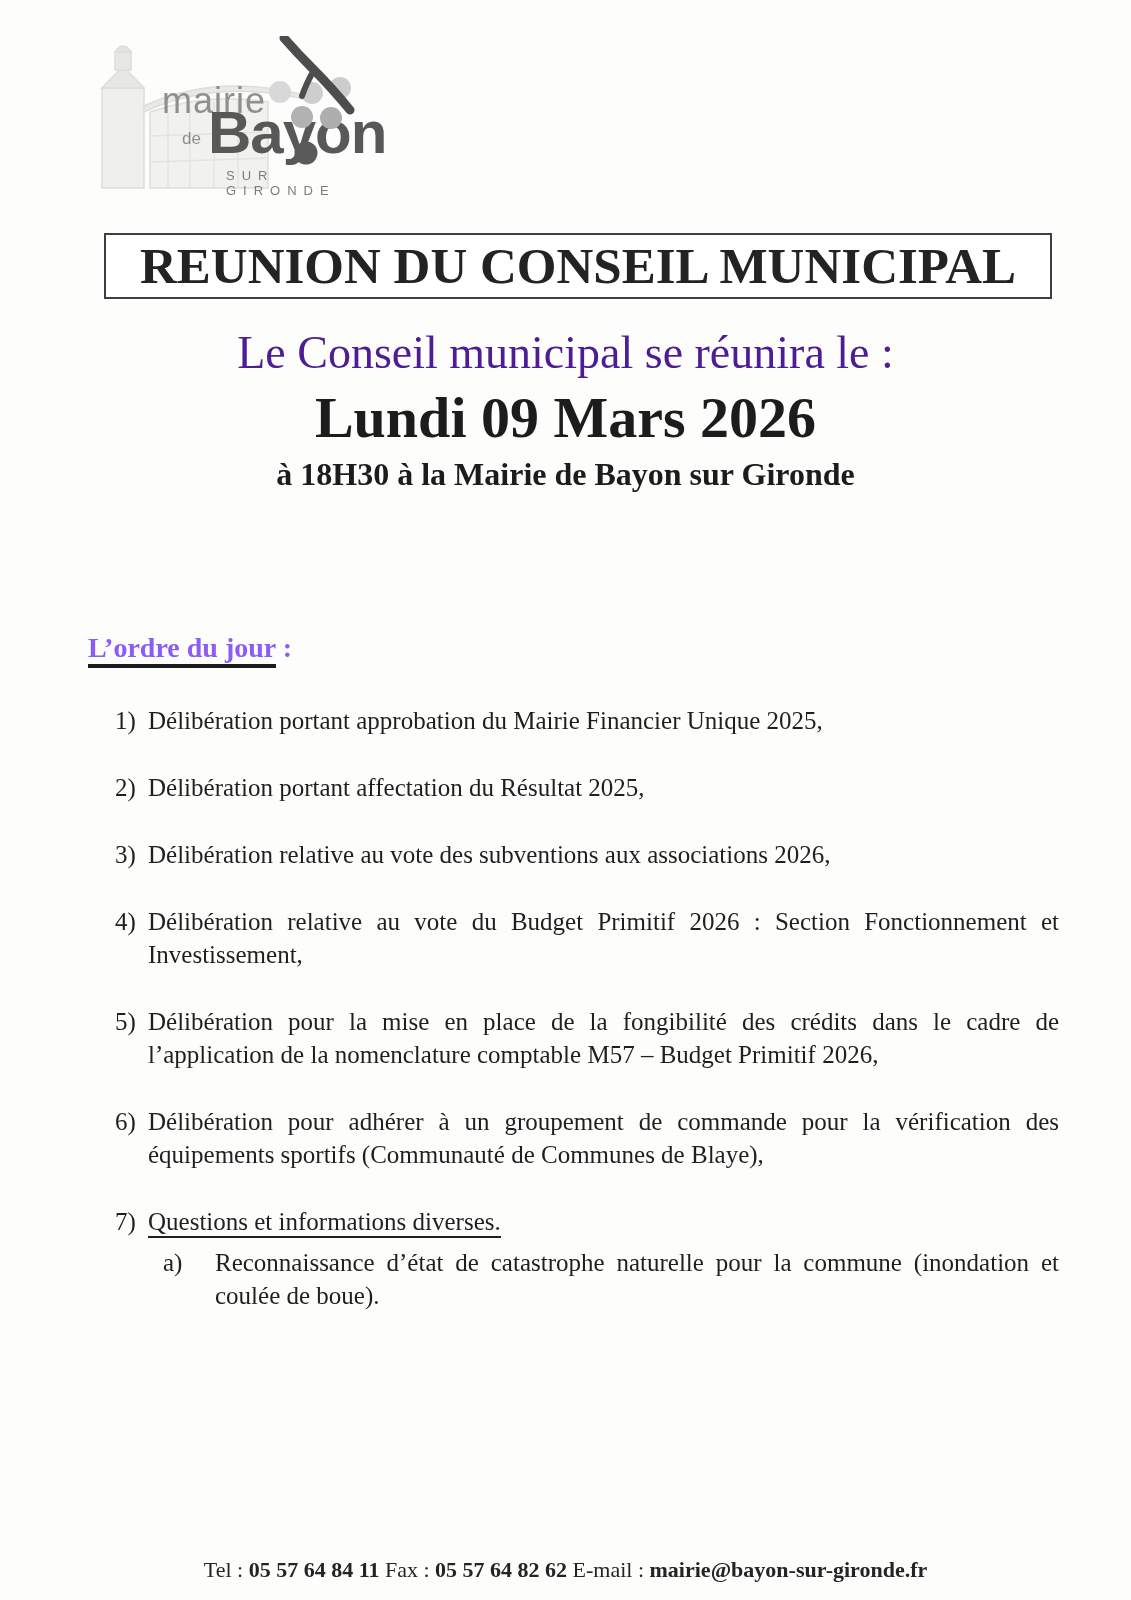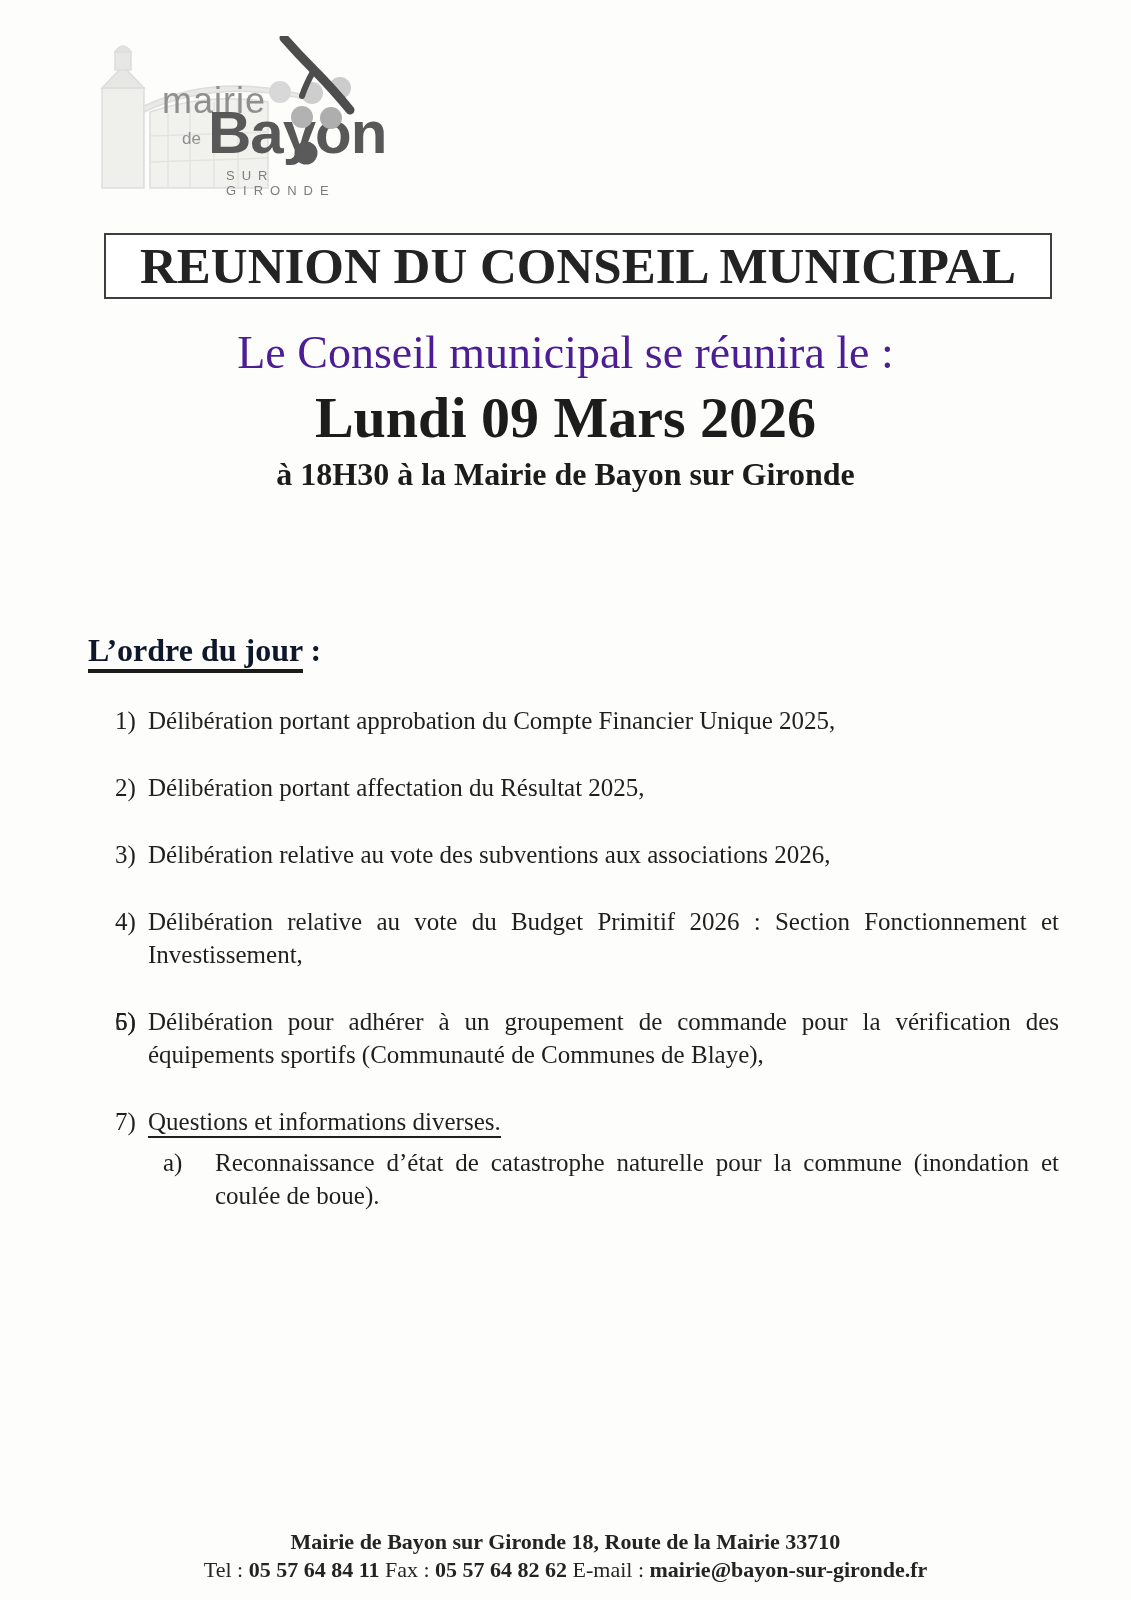--- a/index.html
+++ b/index.html
@@ -22,21 +22,21 @@
     border:2px solid #3f3f3f;background:#fff;
     display:flex;align-items:center;justify-content:center;
   }
   .banner span{font-size:51px;font-weight:bold;color:#232323;white-space:nowrap;}
   
   .centerline{position:absolute;left:0;width:100%;text-align:center;}
   .intro{top:326px;font-size:46px;color:#4c1d95;}
   .date{top:384px;font-size:58px;font-weight:bold;color:#1c1c1c;}
   .place{top:456px;font-size:32px;font-weight:bold;color:#1c1c1c;}
   
-  .ordre{position:absolute;left:88px;top:632px;font-size:32px;font-weight:bold;color:#0f172a;}
+  .ordre{position:absolute;left:88px;top:632px;font-size:28px;font-weight:bold;color:#8b5cf6;}
   .ordre .u-head{border-bottom:4px solid #1c1c1c;padding-bottom:1px;}
   ol.agenda{
     position:absolute;left:115px;top:704px;right:72px;
     list-style:none;margin:0;padding:0;
   }
   ol.agenda li{
     position:relative;padding-left:33px;margin-bottom:34px;
     font-size:25px;line-height:33px;text-align:justify;color:#1f1f1f;
   }
   ol.agenda li .num{position:absolute;left:0;top:0;}
@@ -97,30 +97,29 @@
     <span>REUNION DU CONSEIL MUNICIPAL</span>
   </div>
 
   <div class="centerline intro">Le Conseil municipal se réunira le :</div>
   <div class="centerline date">Lundi 09 Mars 2026</div>
   <div class="centerline place">à 18H30 à la Mairie de Bayon sur Gironde</div>
 
   <div class="ordre"><span class="u-head">L’ordre du jour</span><span> :</span></div>
 
   <ol class="agenda" id="agenda-list">
-    <li><span class="num">1)</span><span>Délibération portant approbation du Compte Financier Unique 2025,</span></li>
+    <li><span class="num">1)</span><span>Délibération portant approbation du Mairie Financier Unique 2025,</span></li>
       <li><span class="num">2)</span><span>Délibération portant affectation du Résultat 2025,</span></li>
       <li><span class="num">3)</span><span>Délibération relative au vote des subventions aux associations 2026,</span></li>
       <li><span class="num">4)</span><span>Délibération relative au vote du Budget Primitif 2026 : Section Fonctionnement et Investissement,</span></li>
-      <li><span class="num">5)</span></li>
+      <li><span class="num">5)</span><span>Délibération pour la mise en place de la fongibilité des crédits dans le cadre de l’application de la nomenclature comptable M57 – Budget Primitif 2026,</span></li>
       <li><span class="num">6)</span><span>Délibération pour adhérer à un groupement de commande pour la vérification des équipements sportifs (Communauté de Communes de Blaye),</span></li>
       <li><span class="num">7)</span><span class="u">Questions et informations diverses.</span></li>
       <li class="sub" id="agenda-sub-item">
       <span class="num">a)</span><span>Reconnaissance d’état de catastrophe naturelle pour la commune (inondation et coulée de boue).</span>
     </li>
   </ol>
 
   <div class="footer">
-    <div class="addr">Mairie de Bayon sur Gironde 18, Route de la Mairie 33710</div>
     <div class="contact"><span>Tel : </span><b>05 57 64 84 11</b><span> Fax : </span><b>05 57 64 82 62</b><span> E-mail : </span><b>mairie@bayon-sur-gironde.fr</b></div>
   </div>
 
 </div>
 
 </body></html>

